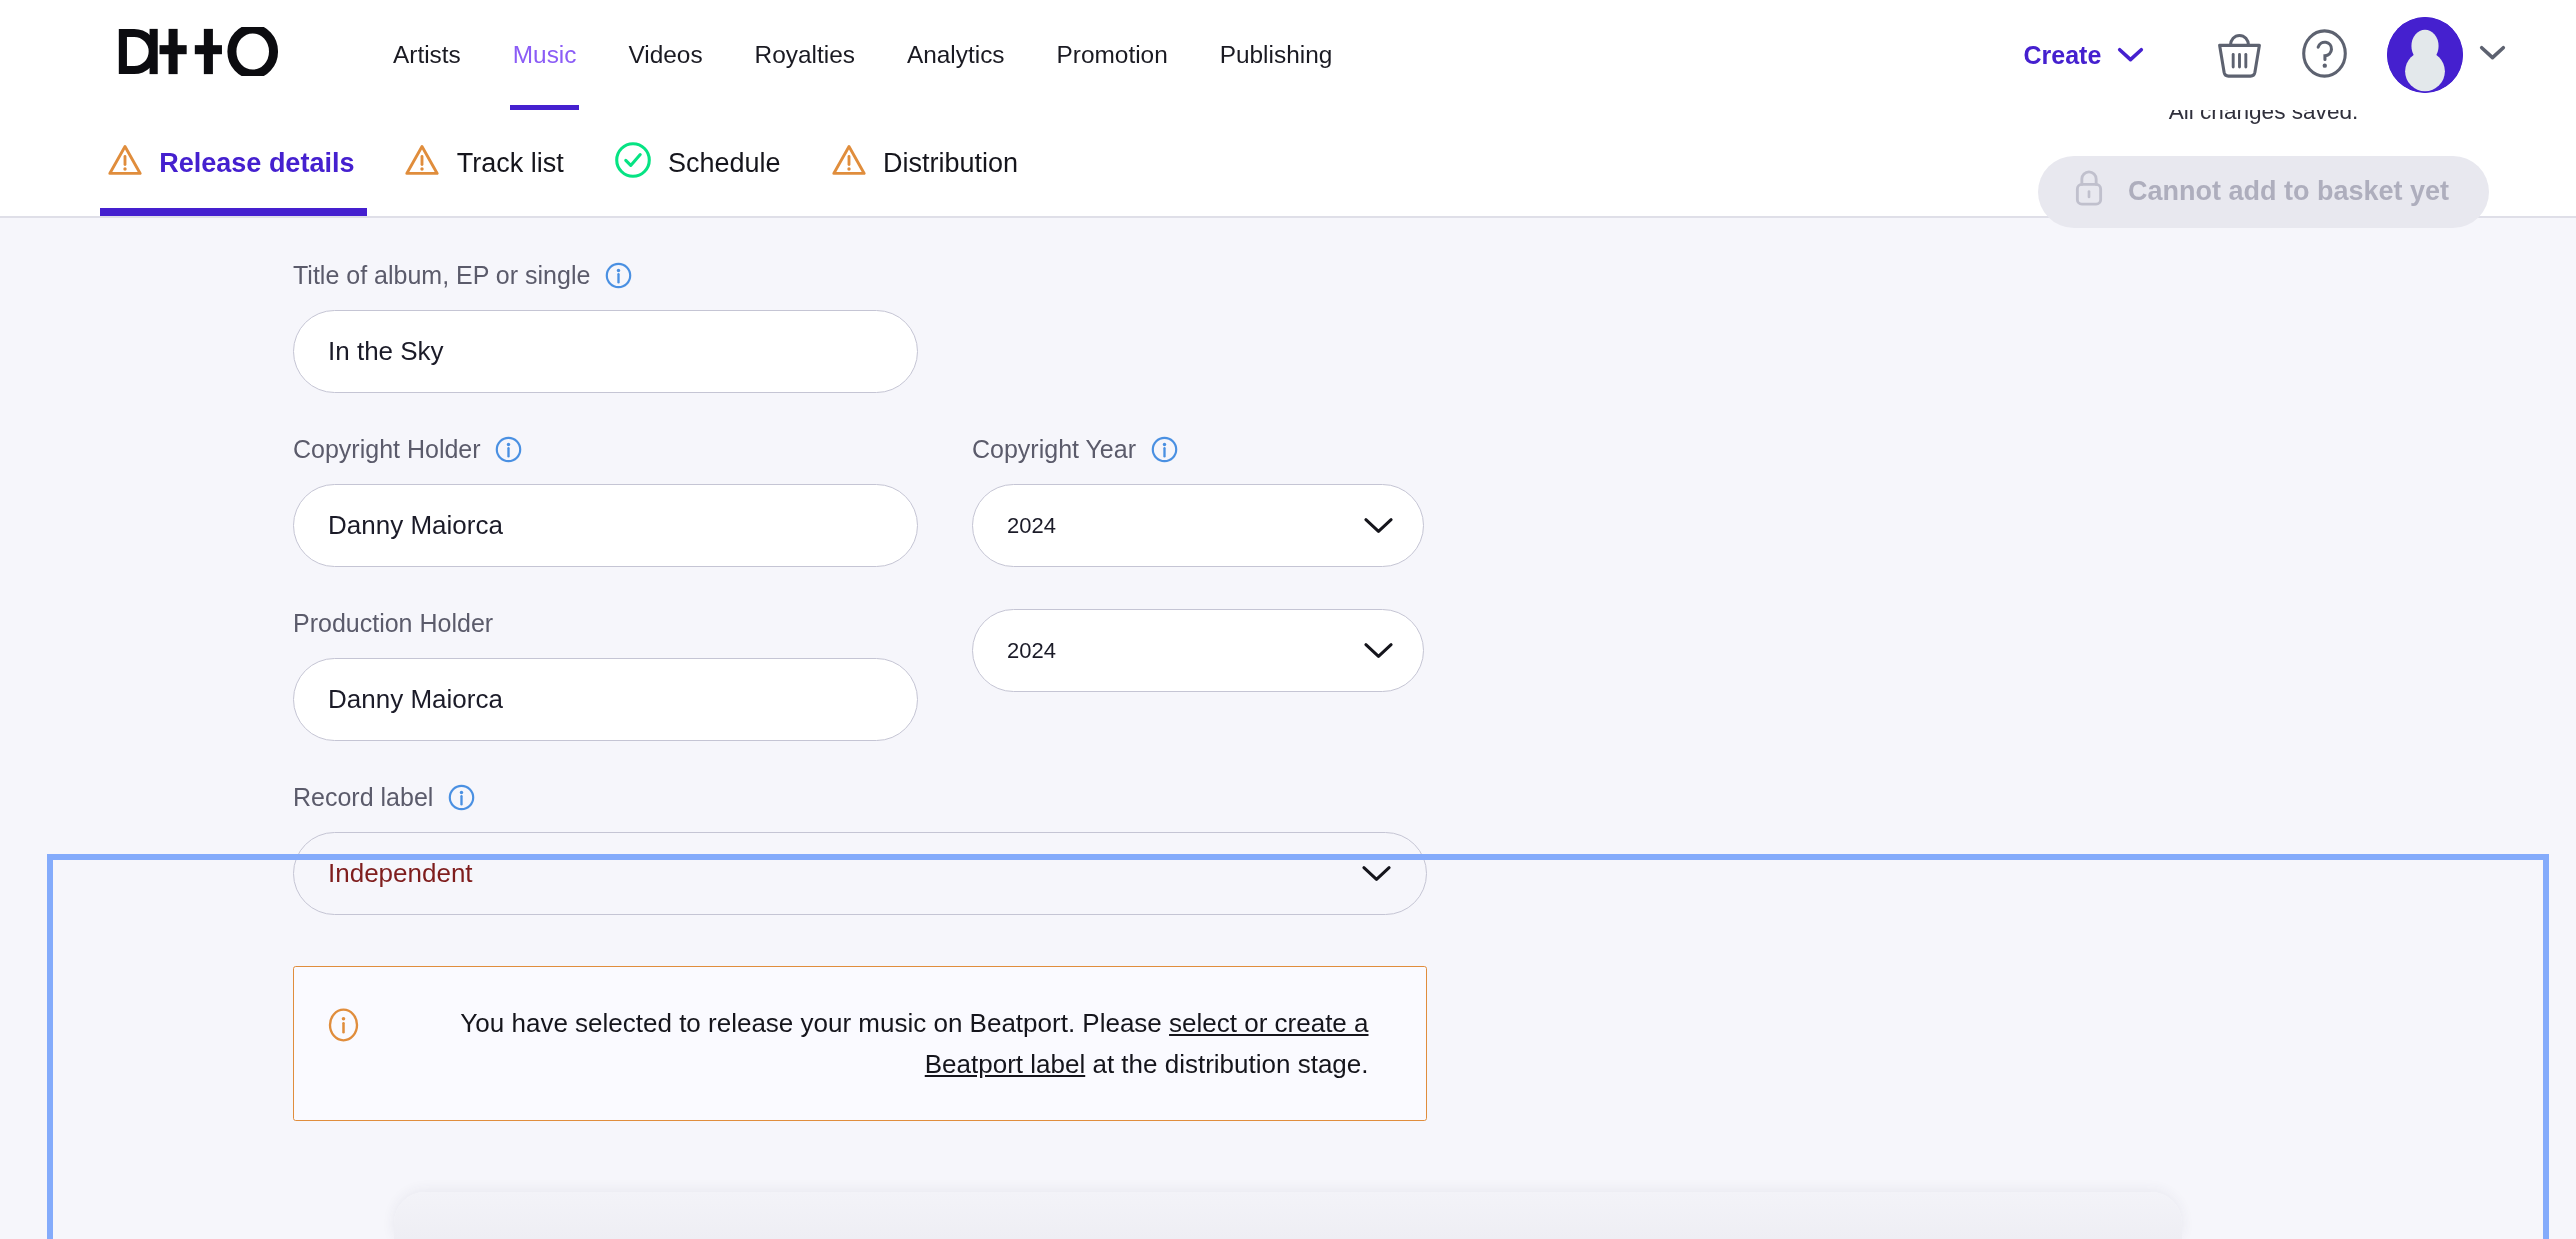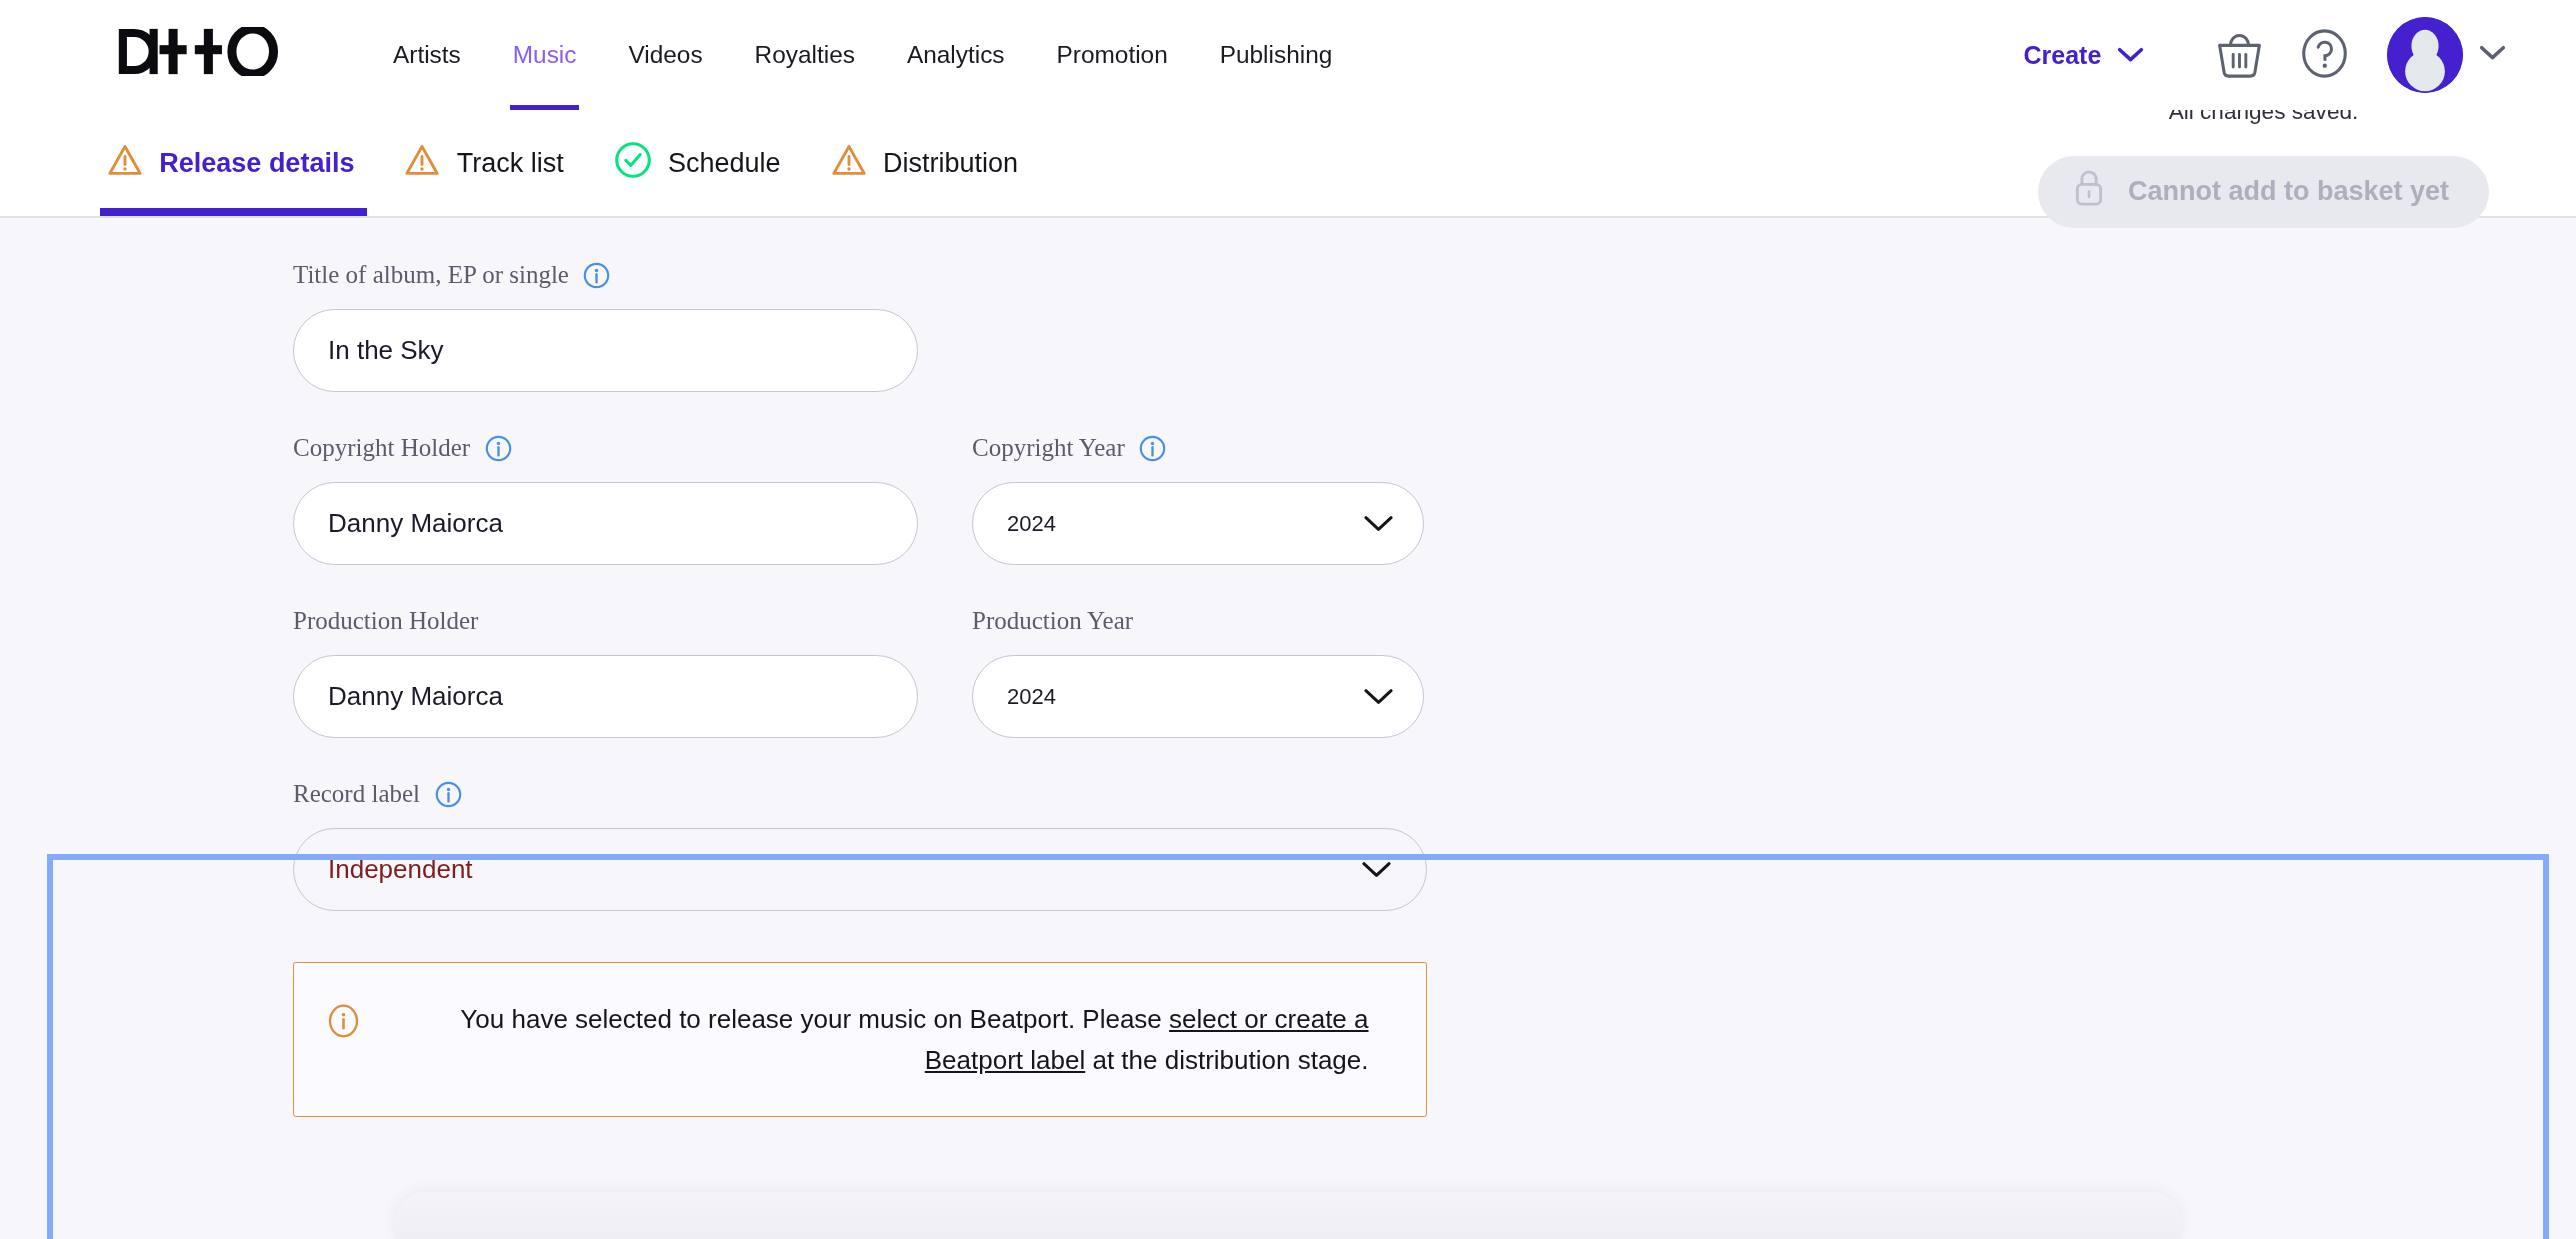--- a/index.html
+++ b/index.html
@@ -204,21 +204,20 @@
   }
 
   .field-label {
     font-size: 25px;
     color: #5b5b6b;
     display: flex;
     align-items: center;
     gap: 14.5px;
     margin-bottom: 20px;
     white-space: nowrap;
-    font-family: Liberation Serif, serif;
   }
 
   .info-icon {
     display: inline-flex;
     align-items: center;
     justify-content: center;
     flex: none;
   }
 
   .input-pill {
@@ -543,23 +542,20 @@
     <div class="field-block">
       <div class="field-label">
         <span>Production Holder</span>
       </div>
       <div class="input-pill">
         <span>Danny Maiorca</span>
       </div>
     </div>
 
     <div class="field-block">
-      <div class="field-label">
-        <span>Production Year</span>
-      </div>
       <div class="select-pill">
         <span>2024</span>
         <span class="caret">
           <svg width="31" height="18" viewBox="0 0 34 20">
               <path d="M3 3 L17 16 L31 3" fill="none" stroke="#15151c" stroke-width="3.4" stroke-linecap="round" stroke-linejoin="round"></path>
             </svg>
         </span>
       </div>
     </div>
   </div>

